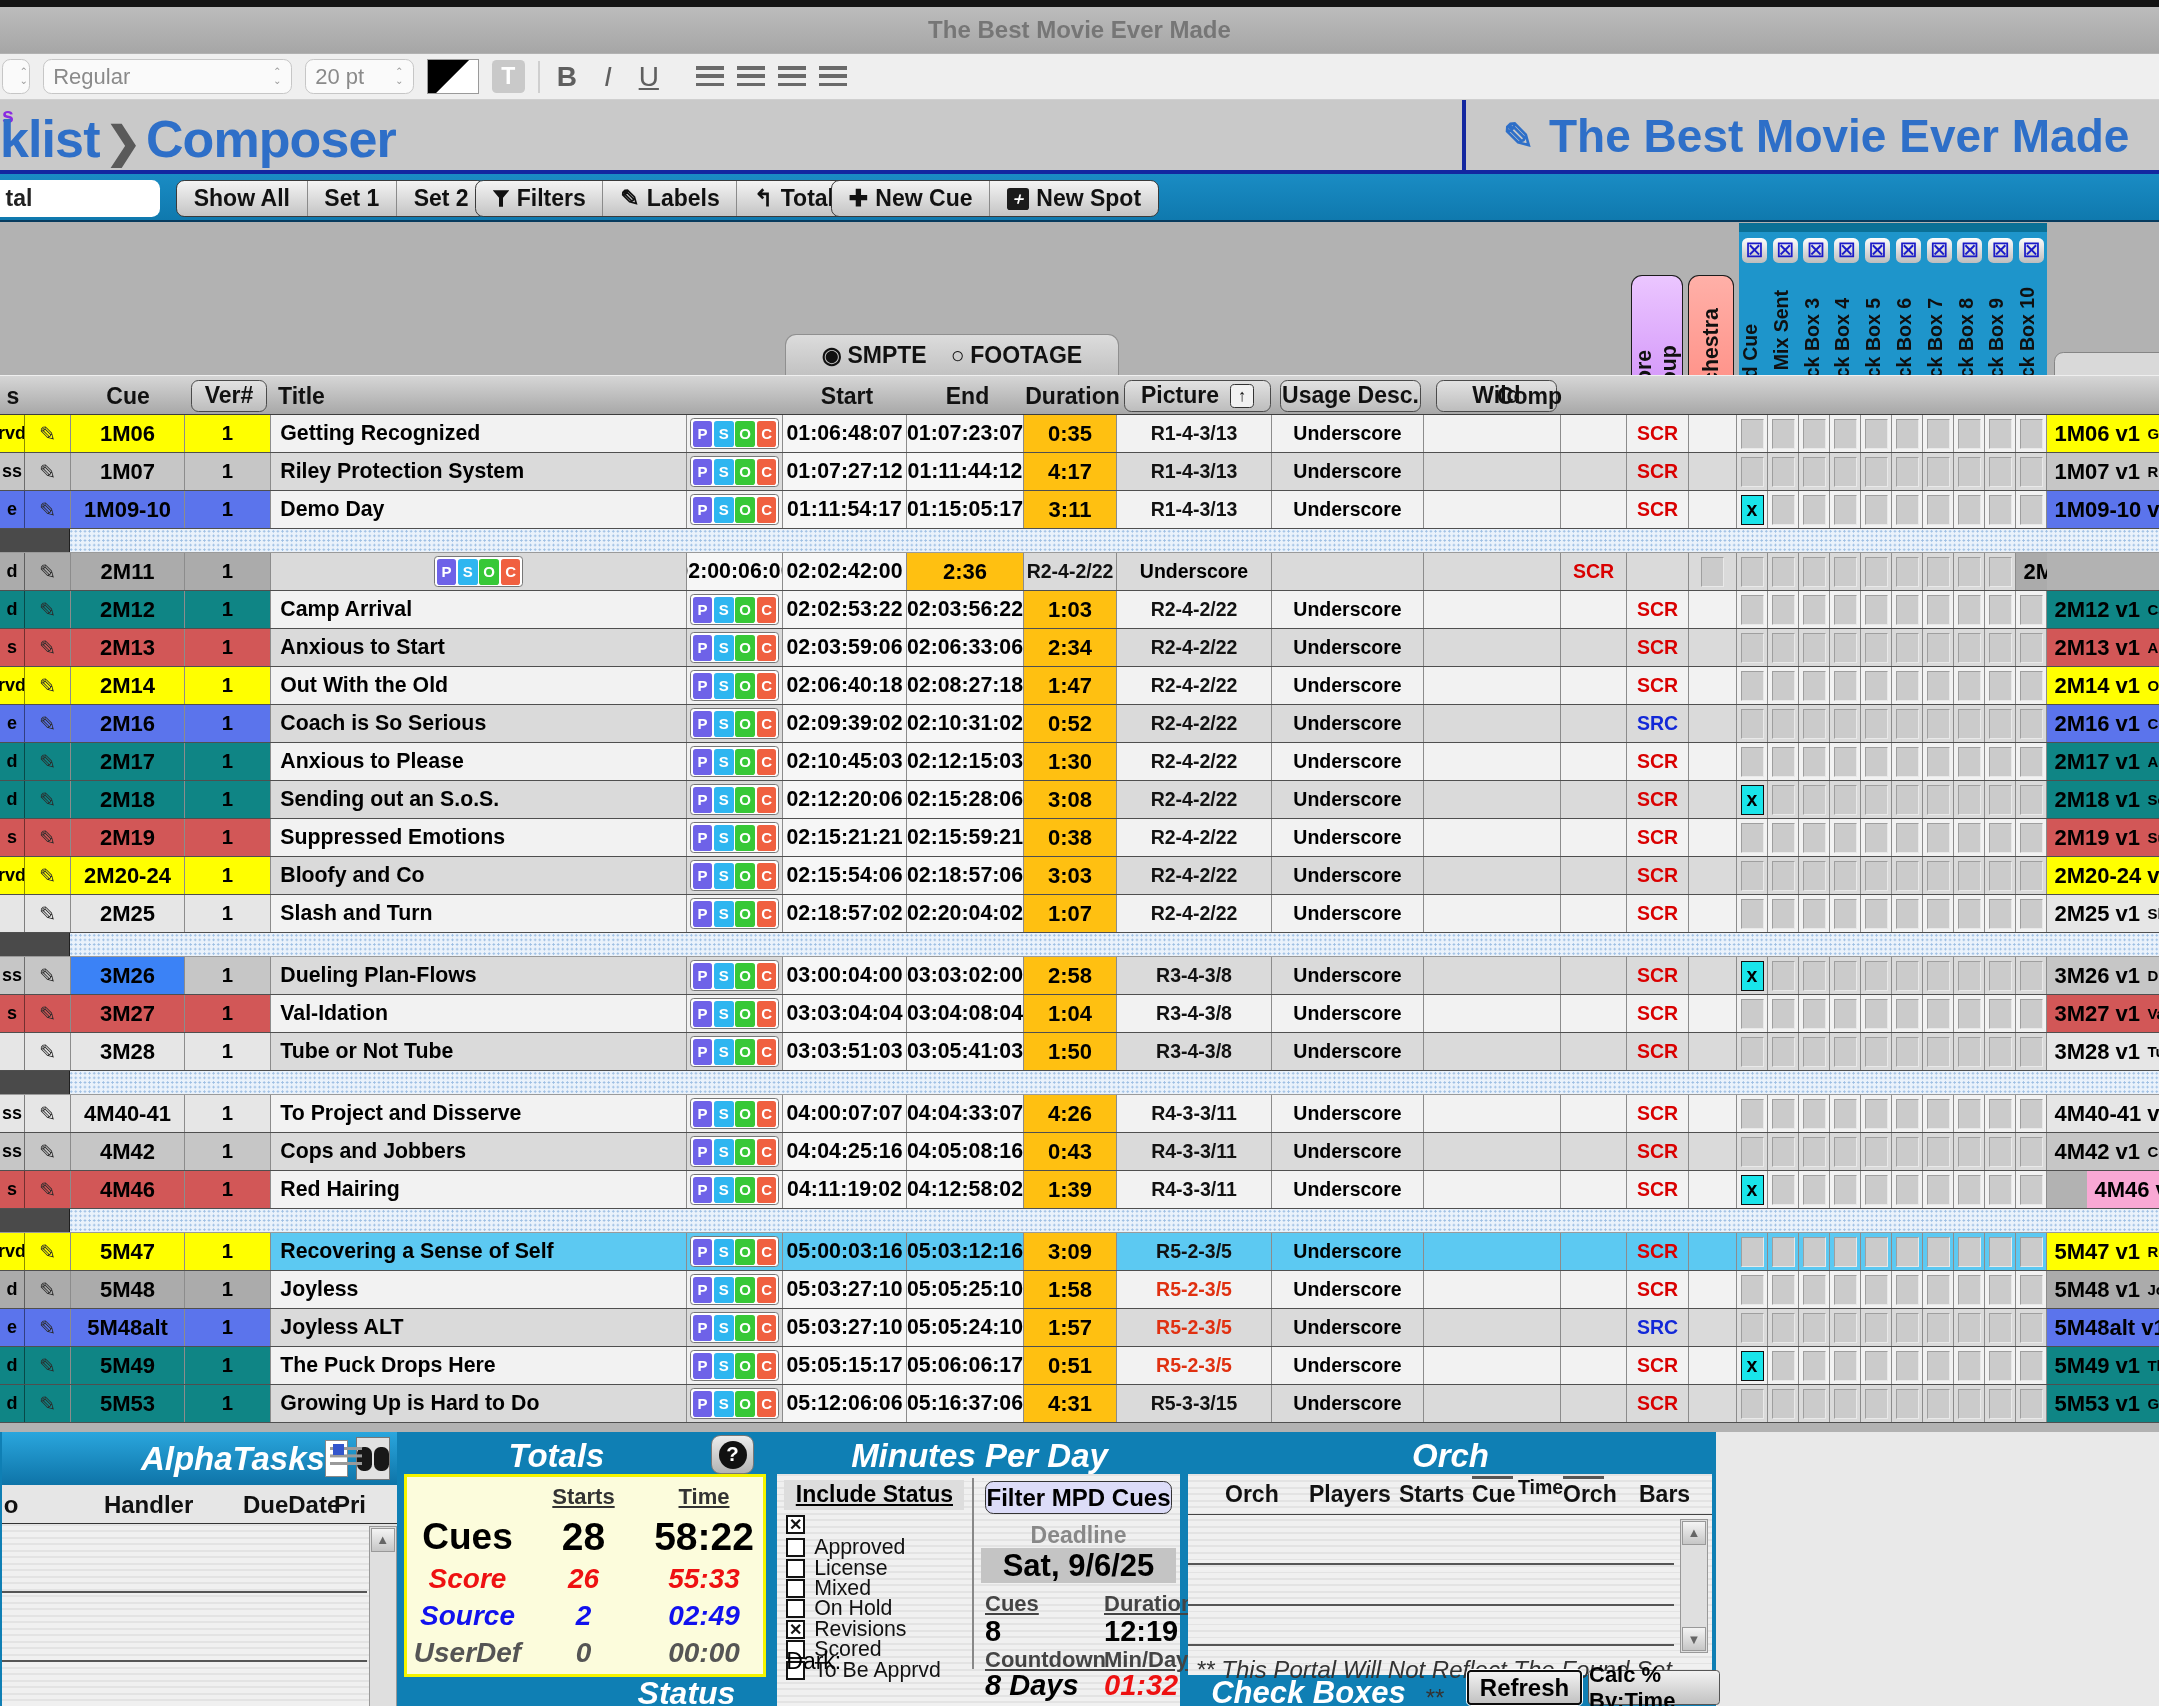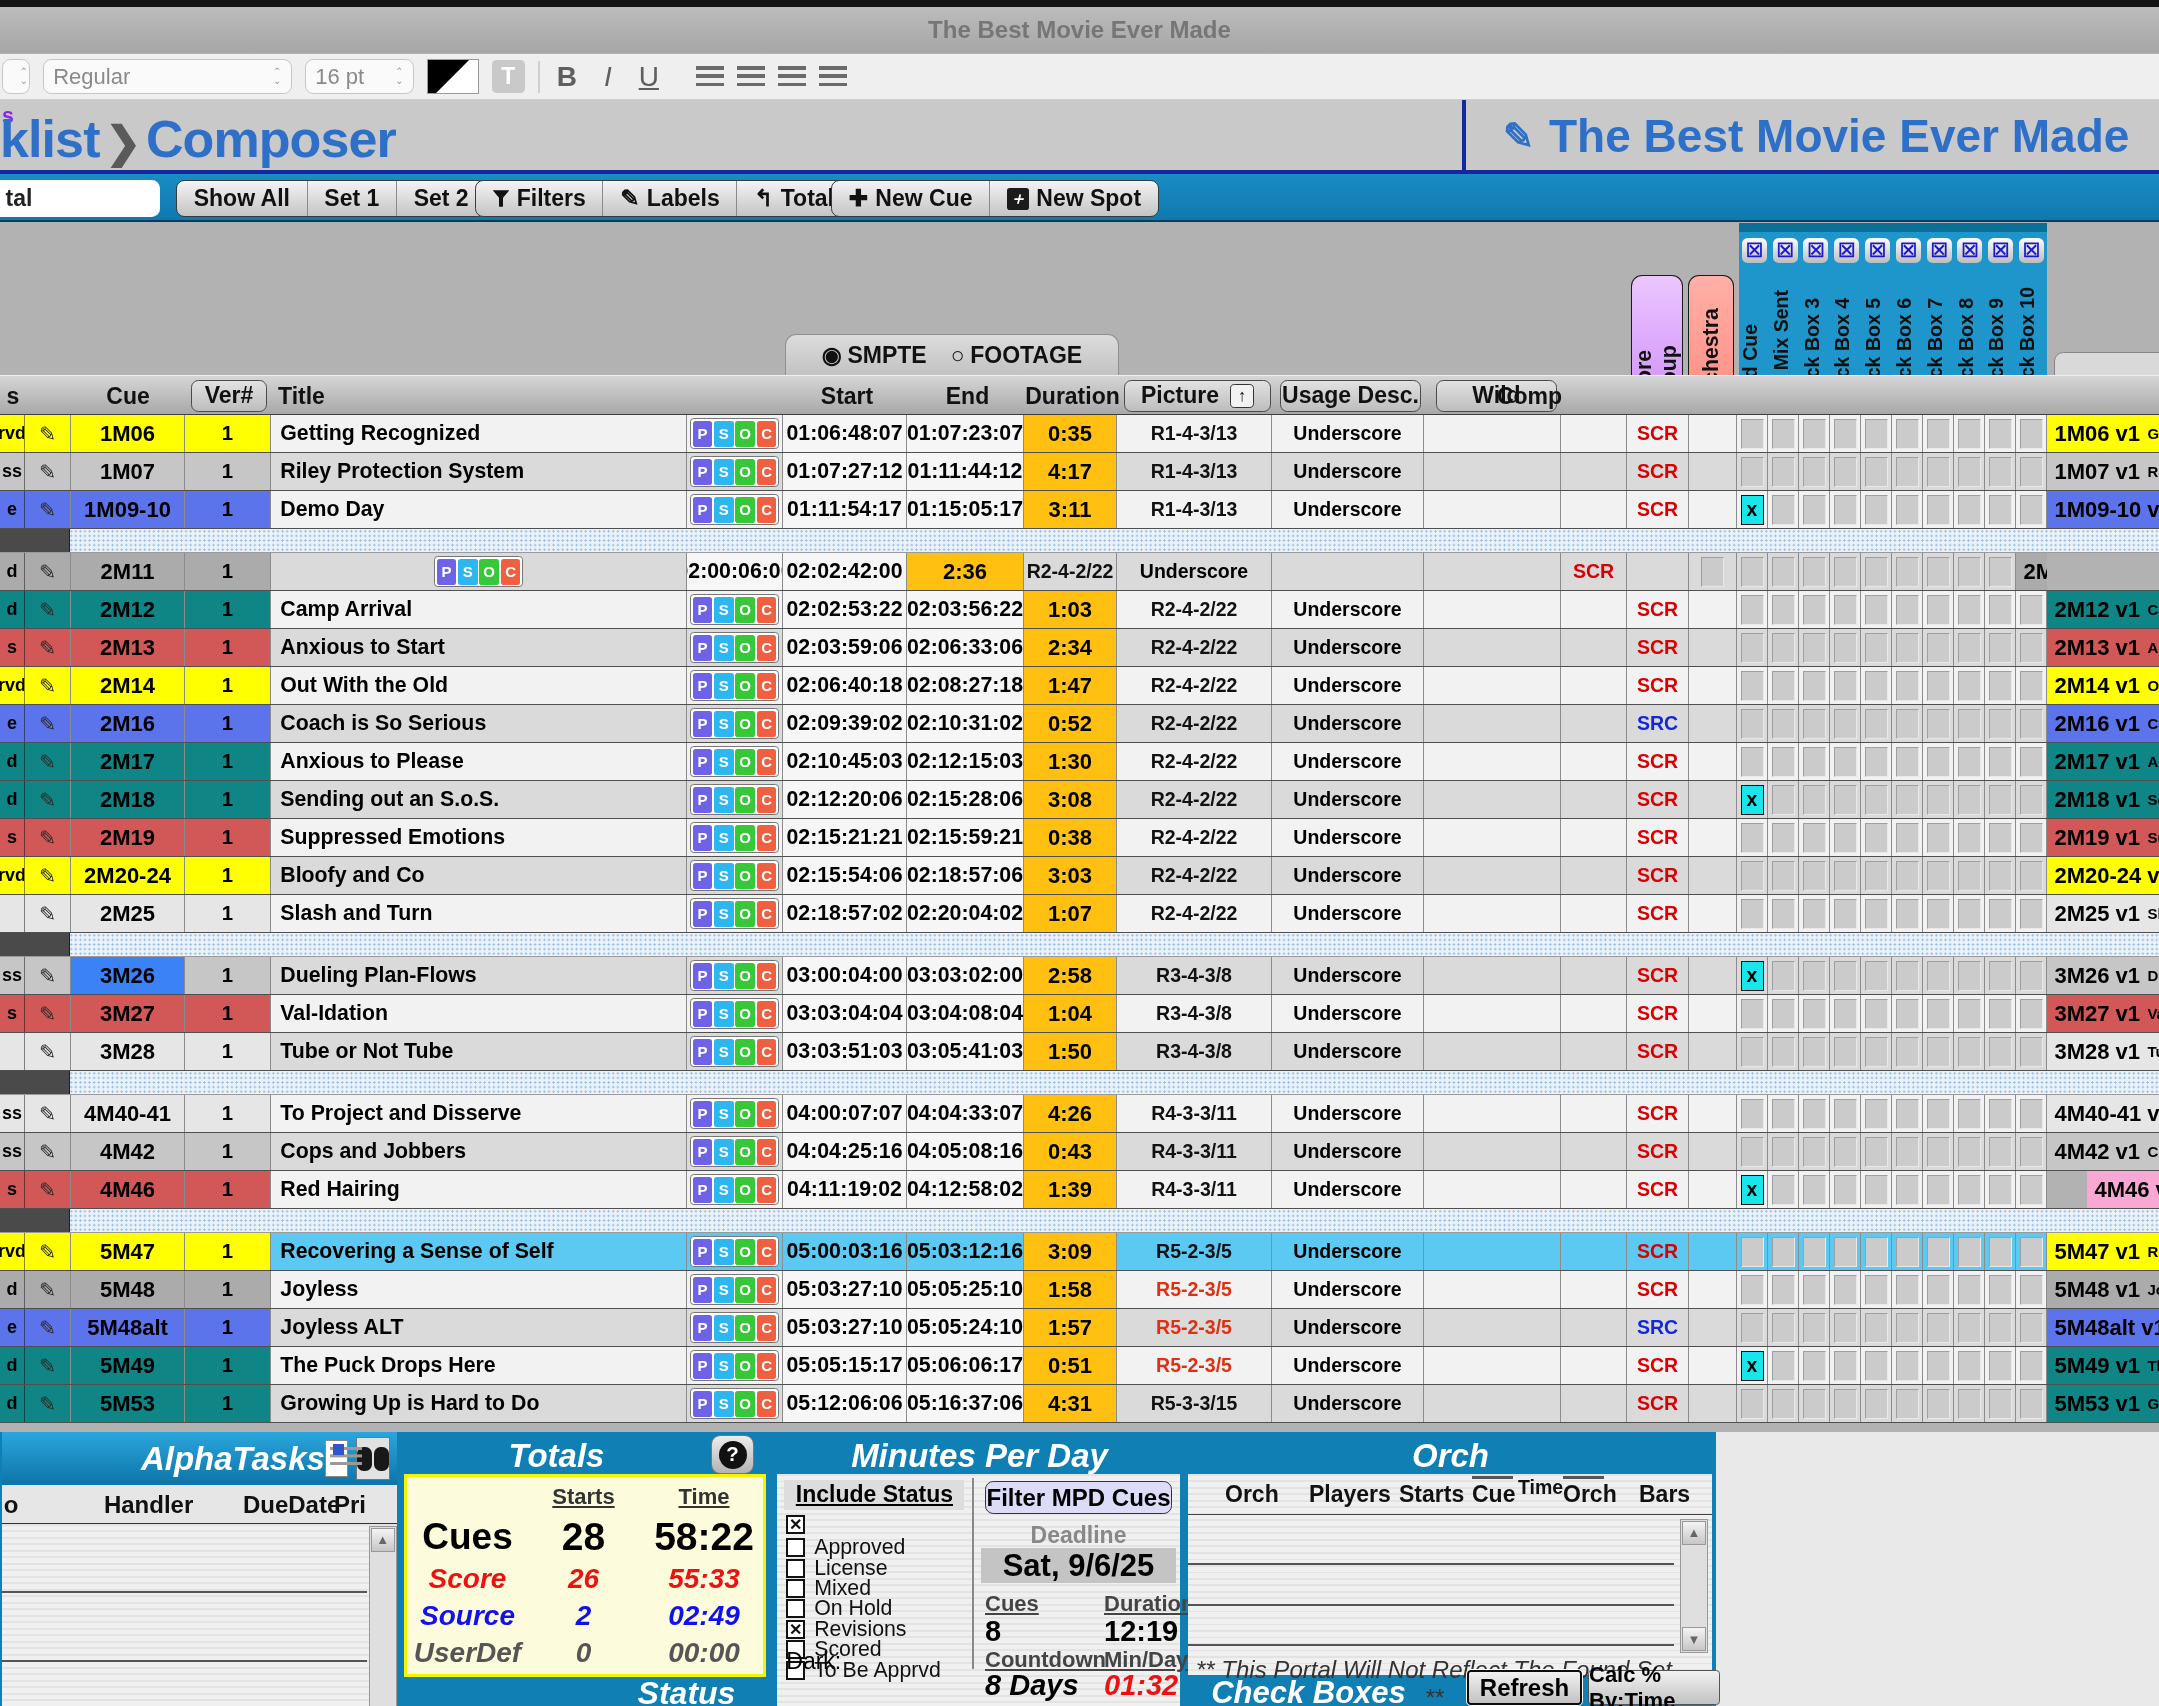--- a/index.html
+++ b/index.html
@@ -184,21 +184,21 @@
       </span>
     </div>
   <div class="tb-select" style="width:249px">
     <span>Regular</span>
     <span class="chev">
         <span>⌃</span>
         <span>⌄</span>
       </span>
   </div>
   <div class="tb-select" style="width:109px">
-    <span>16 pt</span>
+    <span>20 pt</span>
     <span class="chev">
         <span>⌃</span>
         <span>⌄</span>
       </span>
   </div>
   <div id="swatch"></div>
   <div id="t-btn">T</div>
   <span style="width:1.9px;height:32px;background:#cfcfcf"></span>
   <span class="fmt" style="font-weight:bold">B</span>
   <span class="fmt" style="font-style:italic">I</span>

